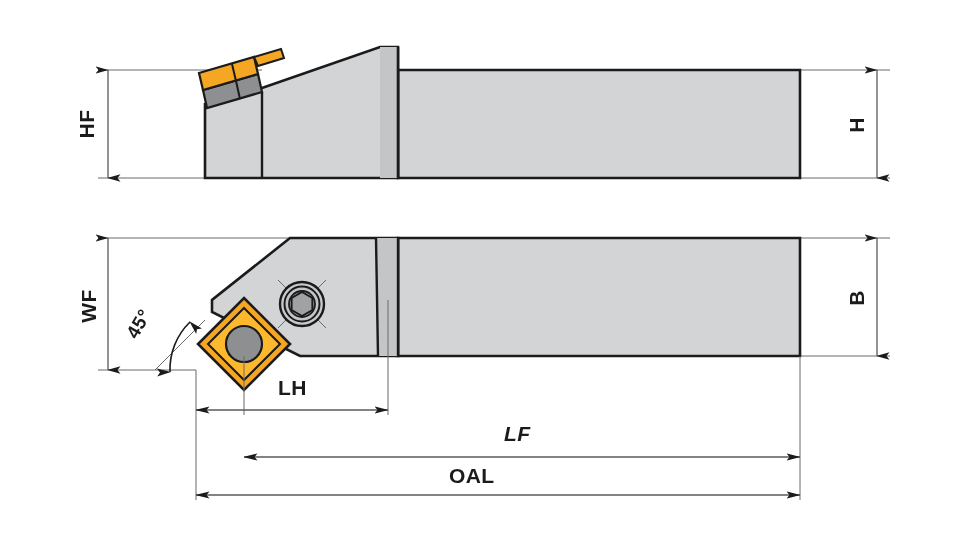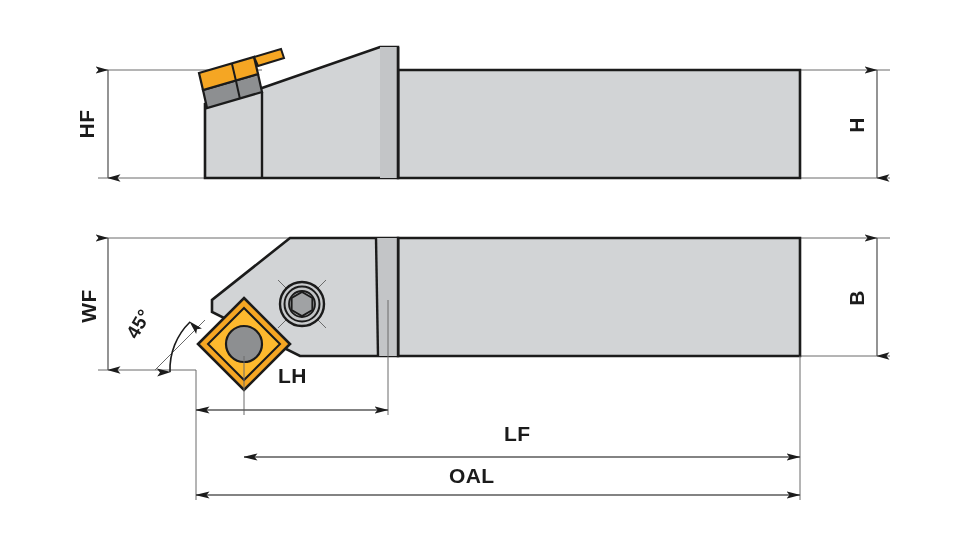--- a/index.html
+++ b/index.html
@@ -140,19 +140,19 @@
   <div class="dimlabel rot90" style="left:73px;top:112px;">HF</div>
 
   <div class="dimlabel rot90" style="left:849px;top:113px;">H</div>
 
   <div class="dimlabel rot90" style="left:72px;top:294px;">WF</div>
 
   <div class="dimlabel rot90" style="left:849px;top:286px;">B</div>
 
   <div class="dimlabel rot45" style="left:124px;top:313px;font-size:19px;">45°</div>
 
-  <div class="dimlabel" style="left:278px;top:364px;text-align:center;">LH</div>
+  <div class="dimlabel" style="left:278px;top:376px;text-align:center;">LH</div>
 
-  <div class="dimlabel" style="left:504px;top:422px;">LF</div>
+  <div class="dimlabel" style="left:504px;top:422px;font-style:italic;">LF</div>
 
   <div class="dimlabel" style="left:449px;top:464px;">OAL</div>
 
 </div>
 
 </body></html>

